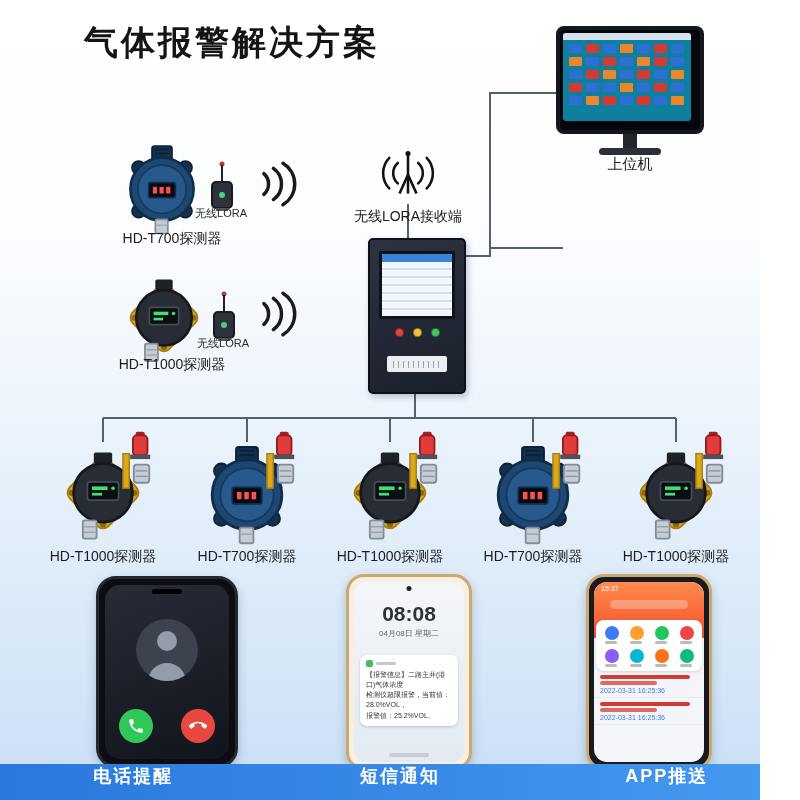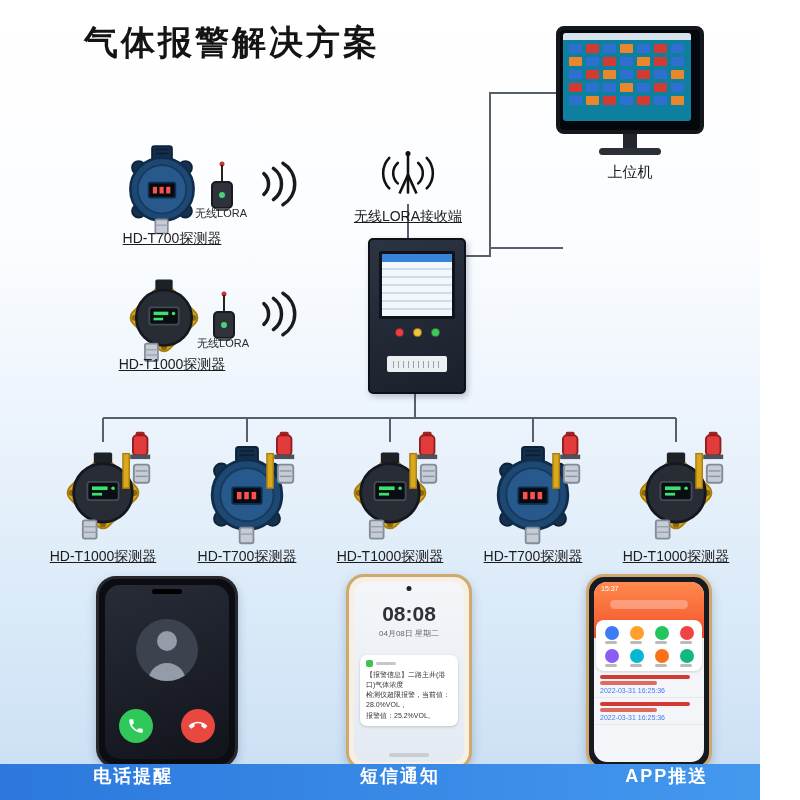--- a/index.html
+++ b/index.html
@@ -30,34 +30,34 @@
     0 39px #d23a34,17px 39px #2f6fd0,34px 39px #2f6fd0,51px 39px #e8872b,68px 39px #2f6fd0,85px 39px #d23a34,102px 39px #2f6fd0,
     0 52px #2f6fd0,17px 52px #e8872b,34px 52px #d23a34,51px 52px #2f6fd0,68px 52px #d23a34,85px 52px #2f6fd0,102px 52px #e8872b;}
   .tiles.cloud{background:#d23a34;box-shadow:
     17px 0 #d23a34,34px 0 #19b7a5,51px 0 #d23a34,68px 0 #d23a34,85px 0 #2f6fd0,102px 0 #d23a34,
     0 13px #d23a34,17px 13px #2f6fd0,34px 13px #d23a34,51px 13px #d23a34,68px 13px #19b7a5,85px 13px #d23a34,102px 13px #d23a34,
     0 26px #19b7a5,17px 26px #d23a34,34px 26px #d23a34,51px 26px #2f6fd0,68px 26px #d23a34,85px 26px #d23a34,102px 26px #19b7a5,
     0 39px #d23a34,17px 39px #d23a34,34px 39px #2f6fd0,51px 39px #d23a34,68px 39px #d23a34,85px 39px #19b7a5,102px 39px #d23a34,
     0 52px #2f6fd0,17px 52px #d23a34,34px 52px #19b7a5,51px 52px #d23a34,68px 52px #d23a34,85px 52px #d23a34,102px 52px #2f6fd0;}
   .m-neck{width:14px;height:14px;background:#23262c;}
   .m-base{width:62px;height:7px;background:#2b2f36;border-radius:4px;}
-  .m-label{margin-top:8px;font-size:15px;color:#1c1c1c;}
+  .m-label{font-size:15px;color:#1c1c1c;}
   
   .controller{left:368px;top:238px;width:94px;height:152px;background:linear-gradient(160deg,#2c3342,#1a202b);
     border:2px solid #0d1117;border-radius:5px;z-index:2;box-shadow:2px 3px 6px rgba(20,40,70,.25);}
   .ctrl-screen{position:absolute;left:9px;top:11px;width:70px;height:62px;background:#dbe7f2;border:3px solid #0f141a;border-radius:2px;overflow:hidden;}
   .ctrl-screen-head{height:8px;background:#3a83d8;}
   .ctrl-screen-body{height:54px;background:repeating-linear-gradient(180deg,#f2f7fb 0 6px,#cfdeeb 6px 8px);}
   .ctrl-leds{position:absolute;left:0;top:88px;width:100%;display:flex;justify-content:center;gap:9px;}
   .led{width:7px;height:7px;border-radius:50%;border:1px solid rgba(0,0,0,.4);}
   .led.red{background:#e64040;}.led.yellow{background:#f5c33b;}.led.green{background:#43c75a;}
   .ctrl-plate{position:absolute;left:17px;top:116px;width:60px;height:16px;background:#edf0f3;border-radius:2px;
     background-image:repeating-linear-gradient(90deg,#9aa3ad 0 1px,transparent 1px 5px);background-size:80% 45%;background-position:center 60%;background-repeat:no-repeat;background-color:#edf0f3;}
   
-  .node-label{font-size:14px;color:#1c1c1c;text-align:center;z-index:3;text-decoration:underline;}
+  .node-label{font-size:14px;color:#1c1c1c;text-align:center;z-index:3;}
   .module-label{font-size:11px;color:#2a2a2a;text-align:center;z-index:3;}
   
   .bdet{width:110px;height:110px;z-index:2;}
   .bdet .main{position:absolute;left:0;top:0;}
   .bdet .beacon{position:absolute;left:74px;top:-6px;}
   
   .phone{border-radius:20px;z-index:2;box-shadow:0 4px 10px rgba(30,60,100,.25);}
   .phone .screen{position:absolute;overflow:hidden;}
   .phone1{left:96px;top:576px;width:136px;height:186px;background:#0c0d12;border:3px solid #26282e;}
   .phone1 .screen{left:6px;top:6px;width:124px;height:174px;border-radius:15px;background:linear-gradient(160deg,#272c37,#12141b);}

